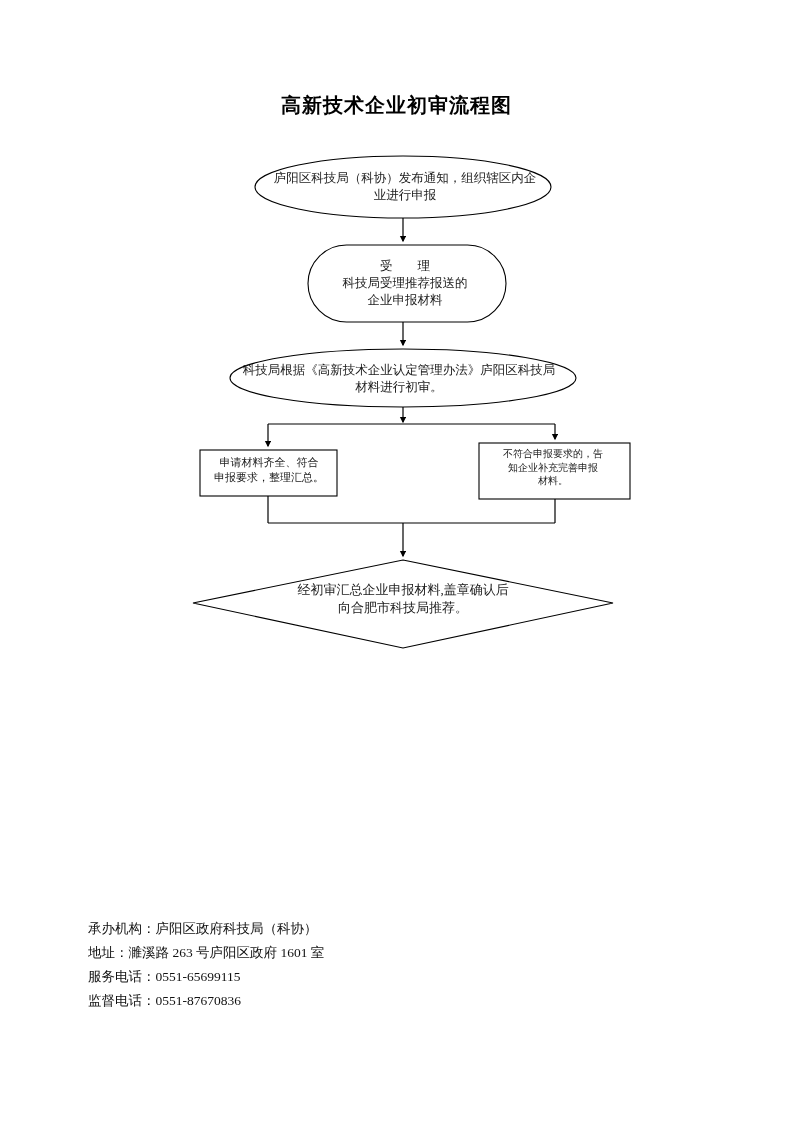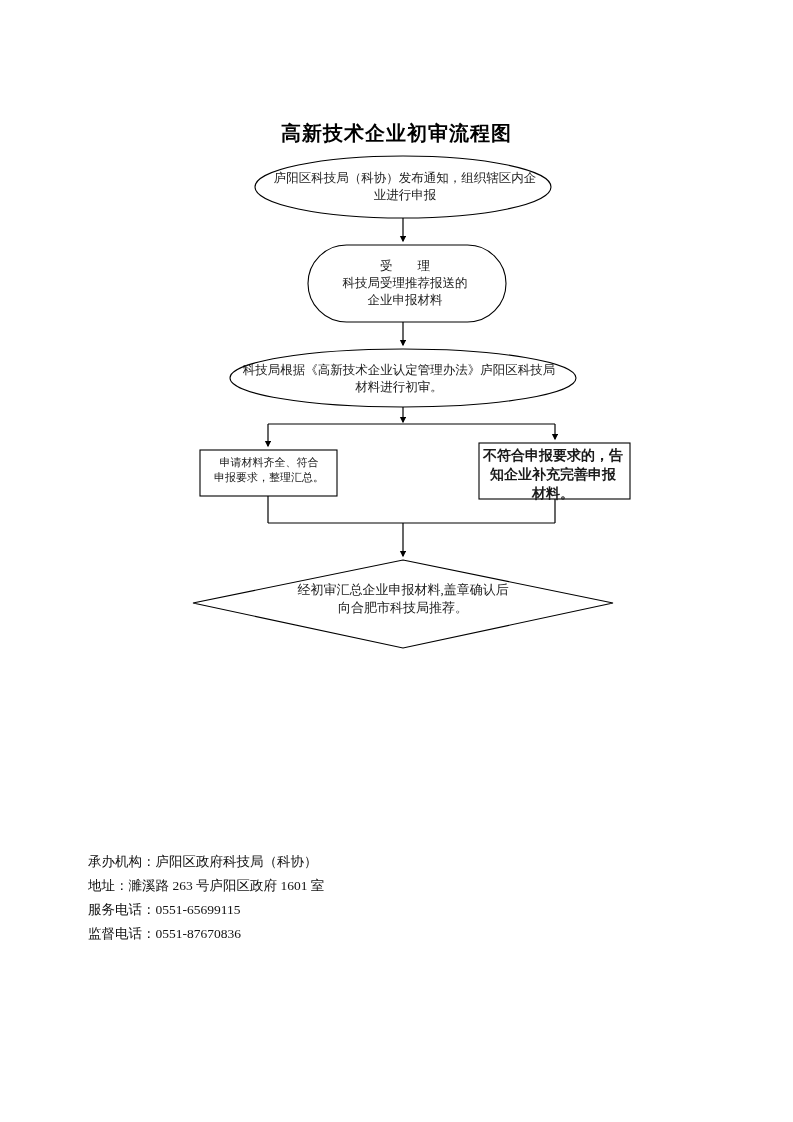--- a/index.html
+++ b/index.html
@@ -29,21 +29,20 @@
     position: absolute;
     left: 0;
     top: 92px;
     width: 793px;
     text-align: center;
     font-family: "DejaVu Sans", "Liberation Sans", sans-serif;
     font-weight: bold;
     font-size: 20px;
     letter-spacing: 1px;
     color: #000;
-    margin-top: 28px;
   }
 
   
   #flow-canvas {
     position: absolute;
     left: 0;
     top: 0;
     width: 793px;
     height: 1122px;
     pointer-events: none;
@@ -84,36 +83,35 @@
     left: 204px;
     top: 455px;
     width: 130px;
     font-size: 11px;
   }
 
   #node-fail-text {
     left: 483px;
     top: 447px;
     width: 140px;
-    font-size: 14px;
-    font-weight: bold;
+    font-size: 10px;
   }
 
   #node-final-text {
     left: 278px;
     top: 581px;
     width: 250px;
     font-size: 13px;
   }
 
   
   #footer-info {
     position: absolute;
     left: 88px;
-    top: 850px;
+    top: 917px;
     width: 420px;
     font-family: "Liberation Serif", "DejaVu Serif", serif;
     font-size: 13.5px;
     line-height: 24px;
     color: #111;
   }
   #footer-info .footer-line {
     white-space: pre;
   }
 </style>

